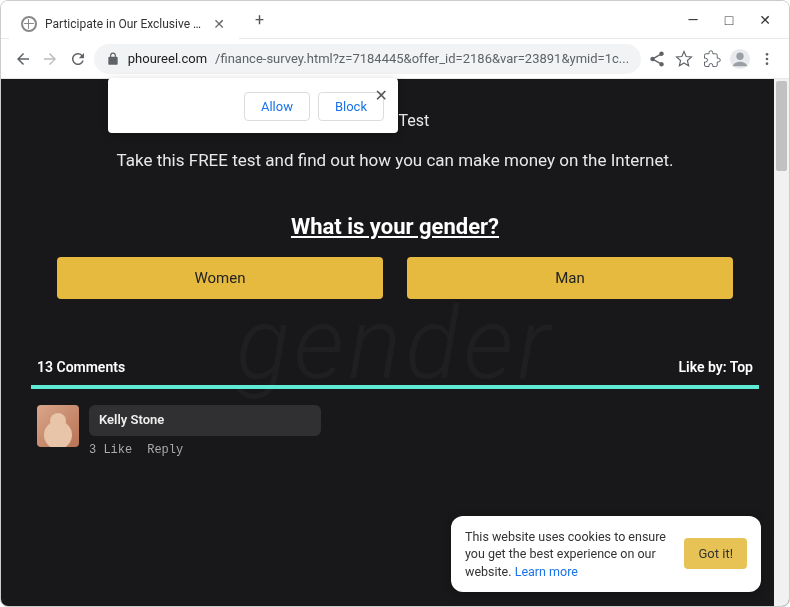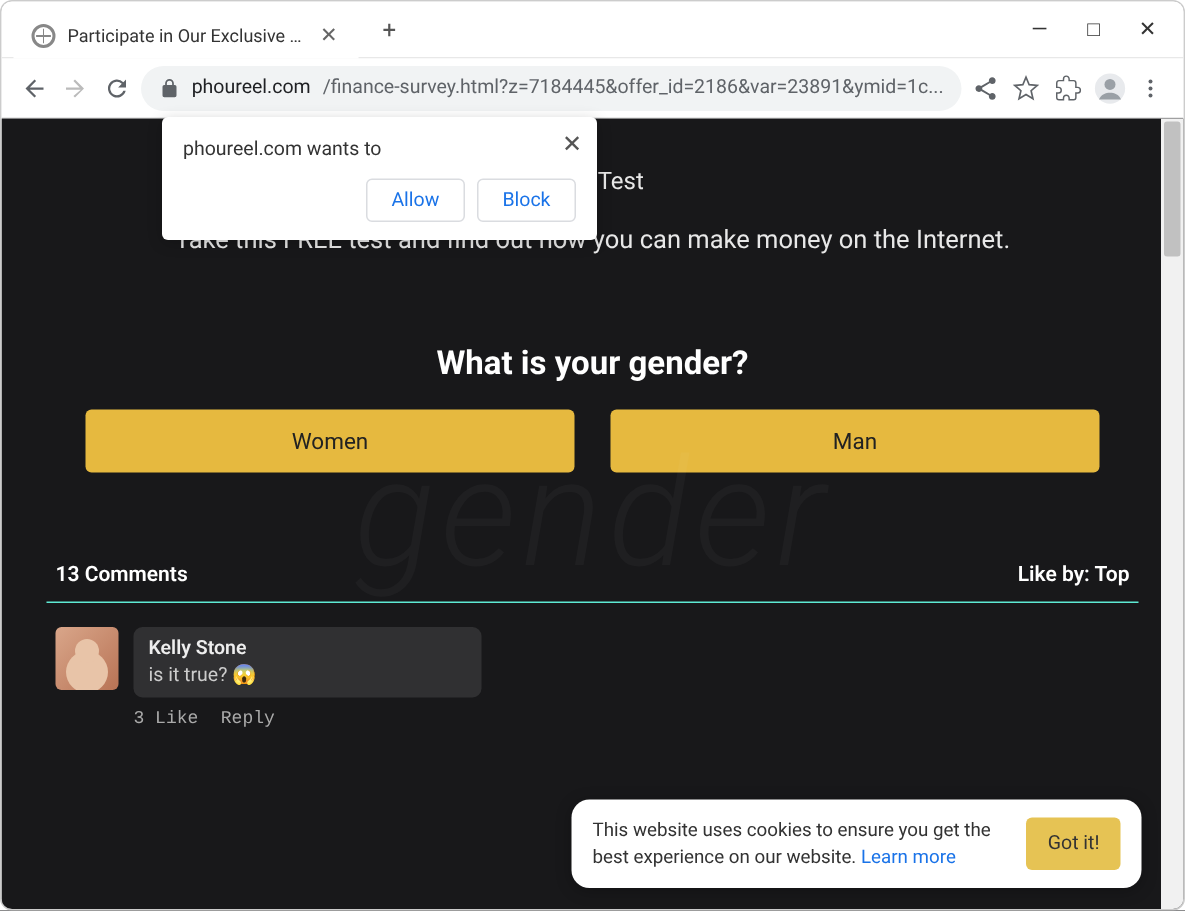--- a/index.html
+++ b/index.html
@@ -26,47 +26,47 @@
     .lock-icon { width: 14px; height: 14px; }
     
     .content { flex: 1; background: #18181a; position: relative; overflow: hidden; }
     .scrollbar-track { position: absolute; right: 0; top: 0; width: 15px; height: 100%; background: #f1f1f1; }
     .scrollbar-thumb { position: absolute; right: 2px; top: 2px; width: 11px; height: 90px; background: #c1c1c1; border-radius: 2px; }
     
     .page { color: #fff; padding: 0 30px; position: relative; }
     .top-label { text-align: center; font-size: 16px; padding-top: 32px; color: #e8e8e8; }
     .headline { text-align: center; font-size: 28px; font-weight: 700; margin-top: 58px; line-height: 1.35; padding: 0 6px; }
     .subhead { text-align: center; font-size: 17px; margin-top: 20px; color: #e8e8e8; }
-    .question { text-align: center; font-size: 22px; font-weight: 700; margin-top: 60px; }
+    .question { text-align: center; font-size: 22px; font-weight: 700; margin-top: 44px; text-decoration: underline; }
     
     .options { display: flex; gap: 24px; justify-content: center; margin-top: 18px; padding: 0 6px; }
     .opt-btn { flex: 1; max-width: 326px; height: 42px; background: #e6b93f; color: #222; font-size: 15px; border: none; border-radius: 4px; cursor: pointer; }
     
-    .comments-bar { display: flex; justify-content: space-between; margin-top: 60px; padding: 0 6px 10px; border-bottom: 1px solid #5eead4; font-size: 14px; font-weight: 600; }
+    .comments-bar { display: flex; justify-content: space-between; margin-top: 60px; padding: 0 6px 10px; border-bottom: 4px solid #5eead4; font-size: 14px; font-weight: 600; }
     
     .comment { display: flex; gap: 10px; margin-top: 16px; padding: 0 6px; }
     .avatar { width: 42px; height: 42px; border-radius: 4px; background: linear-gradient(135deg, #d9a68a 0%, #b87355 100%); flex-shrink: 0; position: relative; overflow: hidden; }
     .avatar::after { content: ""; position: absolute; top: 8px; left: 13px; width: 16px; height: 16px; border-radius: 50%; background: #e8c4a8; box-shadow: 0 14px 0 6px #e8c4a8; }
     .comment-body { flex: 1; }
     .comment-bubble { background: #303032; border-radius: 6px; padding: 7px 10px; font-size: 13px; width: 232px; }
     .comment-author { font-weight: 600; font-size: 13px; margin-bottom: 2px; color: #eee; }
     .comment-text { color: #ccc; font-size: 13px; }
     .comment-actions { font-size: 12px; color: #aaa; margin-top: 6px; }
     .comment-actions span { margin-right: 12px; cursor: pointer; font-family: Liberation Mono, monospace; }
     
     .notif-popup { position: absolute; top: 78px; left: 108px; width: 290px; background: #fff; border-radius: 4px; box-shadow: 0 2px 10px rgba(0,0,0,0.2); padding: 14px 14px 12px; z-index: 100; }
     .notif-close { position: absolute; top: 8px; right: 10px; font-size: 16px; color: #555; cursor: pointer; }
     .notif-title { font-size: 13px; color: #333; margin-bottom: 12px; }
     .notif-row { display: flex; align-items: center; gap: 10px; margin-bottom: 16px; }
     .notif-bell { width: 16px; height: 16px; }
     .notif-msg { font-size: 13px; color: #444; }
     .notif-btns { display: flex; gap: 8px; justify-content: flex-end; }
     .notif-btn { padding: 6px 16px; font-size: 13px; border: 1px solid #dadce0; border-radius: 4px; background: #fff; color: #1a73e8; cursor: pointer; }
     
-    .cookie-bar { position: absolute; bottom: 14px; right: 28px; width: 380px; background: #fff; color: #333; border-radius: 12px; box-shadow: 0 2px 10px rgba(0,0,0,0.25); padding: 12px 14px; display: flex; gap: 12px; font-size: 12.5px; z-index: 50; }
+    .cookie-bar { position: absolute; bottom: 14px; right: 28px; width: 310px; background: #fff; color: #333; border-radius: 12px; box-shadow: 0 2px 10px rgba(0,0,0,0.25); padding: 12px 14px; display: flex; align-items: center; gap: 12px; font-size: 12.5px; z-index: 50; }
     .cookie-text { flex: 1; line-height: 1.4; }
     .cookie-link { color: #1a73e8; text-decoration: none; }
     .cookie-btn { background: #e6c354; border: none; padding: 8px 14px; border-radius: 4px; font-size: 13px; cursor: pointer; color: #333; }
     
     .watermark { position: absolute; top: 50%; left: 50%; transform: translate(-50%, -50%); font-size: 100px; font-style: italic; color: rgba(255,255,255,0.03); pointer-events: none; font-weight: 300; letter-spacing: 4px; z-index: 1; }
   </style>
 </head>
 <body>
 
 <div class="window">
@@ -150,21 +150,20 @@
       </div>
       <div class="comments-bar">
         <span>13 Comments</span>
         <span>Like by: Top</span>
       </div>
       <div class="comment">
         <div class="avatar"></div>
         <div class="comment-body">
           <div class="comment-bubble">
             <div class="comment-author">Kelly Stone</div>
-            <div class="comment-text">is it true? 😱</div>
           </div>
           <div class="comment-actions">
             <span>3 Like</span>
             <span>Reply</span>
           </div>
         </div>
       </div>
     </div>
 
     <div class="scrollbar-track">
@@ -175,18 +174,17 @@
       <div class="cookie-text">
         <span>This website uses cookies to ensure you get the best experience on our website. </span><a href="#" class="cookie-link">Learn more</a>
       </div>
       <button class="cookie-btn">Got it!</button>
     </div>
   </div>
 </div>
 
 <div class="notif-popup">
   <div class="notif-close">✕</div>
-  <div class="notif-title">phoureel.com wants to</div>
   <div class="notif-btns">
     <button class="notif-btn">Allow</button>
     <button class="notif-btn">Block</button>
   </div>
 </div>
 
 </body></html>

